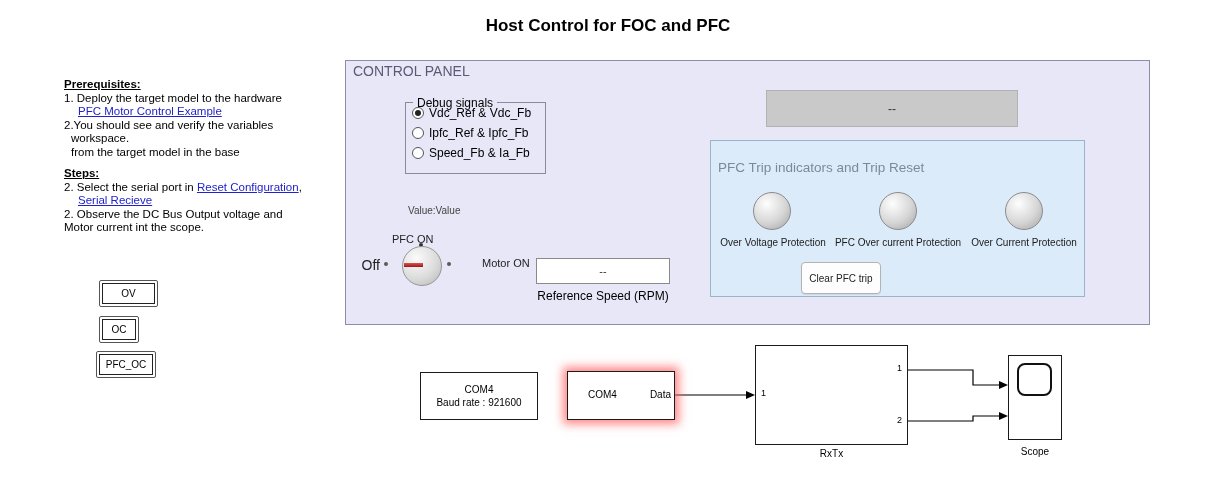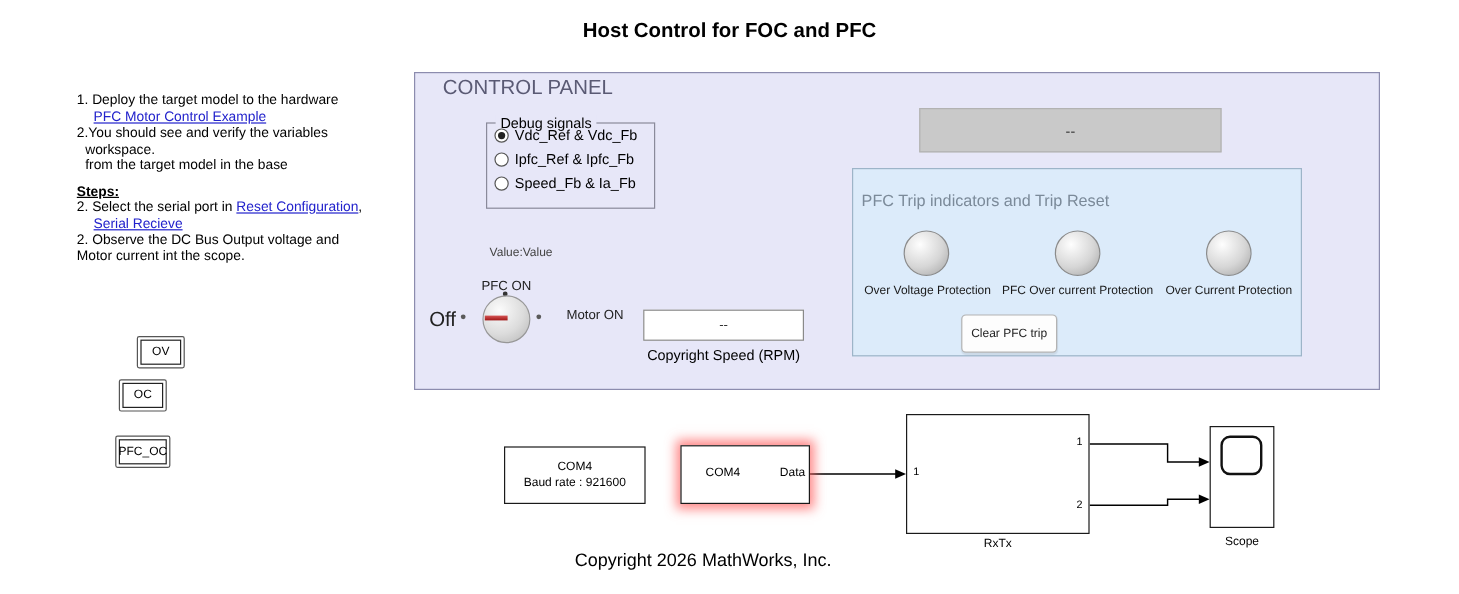--- a/index.html
+++ b/index.html
@@ -18,41 +18,41 @@
   .instructions .gap { height:8px; }
   a.link { color:#2222cc; text-decoration:underline; cursor:pointer; }
 
   
   .goto-outer { background:#fff; border:1px solid #555; border-radius:2px; padding:2px; box-sizing:border-box; }
   .goto-inner { border:1px solid #222; width:100%; height:100%; box-sizing:border-box;
                 display:flex; align-items:center; justify-content:center; font-size:10px; background:#fff; }
 
   
   .control-panel { left:345px; top:60px; width:805px; height:265px; background:#e7e7f8; border:1px solid #8c8cae; box-sizing:border-box; }
-  .cp-label { left:369px; top:63px; font-size:17px; color:#5a5a74; }
+  .cp-label { left:353px; top:63px; font-size:14px; color:#5a5a74; }
 
   .group-box { left:405px; top:102px; width:141px; height:72px; border:1px solid #8a8a9a; box-sizing:border-box; }
   .group-legend { left:413px; top:96px; background:#e7e7f8; padding:0 4px; font-size:12px; color:#000; }
   .radio-row { display:flex; align-items:center; gap:5px; position:absolute; left:412px; font-size:12px; color:#000; cursor:pointer; }
   .radio { width:12px; height:12px; border-radius:50%; border:1px solid #555; background:#fff; box-sizing:border-box; position:relative; flex:none; }
   .radio .dot { display:none; position:absolute; left:2px; top:2px; width:6px; height:6px; border-radius:50%; background:#222; }
   .radio.selected .dot { display:block; }
 
   .value-text { left:408px; top:205px; font-size:10px; color:#444; }
 
-  .knob-top-label { left:392px; top:233px; width:60px; text-align:center; font-size:11px; color:#222; }
+  .knob-top-label { left:392px; top:233px; width:60px; text-align:left; font-size:11px; color:#222; }
   .knob { left:402px; top:246px; width:40px; height:40px; border-radius:50%;
           background:radial-gradient(circle at 35% 30%, #fbfbfb, #dcdcdc 55%, #b5b5b5); border:1px solid #979797; box-sizing:border-box; cursor:pointer; }
   .knob-needle { left:404px; top:263px; width:19px; height:4px; background:linear-gradient(#d65555,#a01616); }
   .tick { width:4px; height:4px; border-radius:50%; background:#5a5a5a; }
   .tick-top { left:419px; top:243px; background:#333; }
   .tick-left { left:384px; top:262px; }
   .tick-right { left:447px; top:262px; }
-  .knob-left-label { left:350px; top:257px; width:30px; text-align:right; font-size:17px; color:#222; }
-  .knob-right-label { left:445px; top:257px; font-size:11px; color:#222;padding-left:27px; }
+  .knob-left-label { left:350px; top:257px; width:30px; text-align:right; font-size:14px; color:#222; }
+  .knob-right-label { left:455px; top:257px; font-size:11px; color:#222;padding-left:27px; }
 
   .display-box { left:766px; top:90px; width:252px; height:37px; background:#c9c9c9; border:1px solid #b2b2b2; box-sizing:border-box;
                  display:flex; align-items:center; justify-content:center; font-size:12px; color:#333; }
 
   .trip-panel { left:710px; top:140px; width:375px; height:157px; background:#dcebfa; border:1px solid #9db4c8; box-sizing:border-box; }
   .trip-title { left:718px; top:160px; font-size:13.5px; color:#7b8a99; }
   .lamp { width:38px; height:38px; border-radius:50%; border:1px solid #8b8b8b; box-sizing:border-box;
           background:radial-gradient(circle at 35% 30%, #fefefe, #d6d6d6 55%, #a2a2a2); }
   .lamp-label { top:237px; font-size:10px; color:#1a1a1a; text-align:center; }
   .clear-btn { left:801px; top:262px; width:78px; height:30px; background:#fdfdfd; border:1px solid #b3b3b3; border-radius:4px;
@@ -81,42 +81,43 @@
   svg.wires { left:0; top:0; width:1216px; height:495px; pointer-events:none; }
 </style>
 </head>
 <body>
 
 <div class="canvas">
 
   <div class="abs title">Host Control for FOC and PFC</div>
 
   <div class="abs instructions">
+    <div class="h">Prerequisites:</div>
     <div>1. Deploy the target model to the hardware</div>
     <div class="ind1"><a class="link">PFC Motor Control Example</a></div>
     <div>2.You should see and verify the variables</div>
     <div class="ind2">workspace.</div>
     <div class="ind2">from the target model in the base</div>
     <div class="gap"></div>
     <div class="h">Steps:</div>
     <div>
       <span>2. Select the serial port in </span><a class="link">Reset Configuration</a><span>,</span>
     </div>
     <div class="ind1"><a class="link">Serial Recieve</a></div>
     <div>2. Observe the DC Bus Output voltage and</div>
     <div>Motor current int the scope.</div>
   </div>
 
-  <div class="abs goto-outer" style="left:114px; top:280px; width:40px; height:27px;">
+  <div class="abs goto-outer" style="left:99px; top:280px; width:59px; height:27px;">
     <div class="goto-inner">OV</div>
   </div>
   <div class="abs goto-outer" style="left:99px; top:316px; width:40px; height:27px;">
     <div class="goto-inner">OC</div>
   </div>
-  <div class="abs goto-outer" style="left:96px; top:351px; width:46px; height:27px;margin-top:12px;">
+  <div class="abs goto-outer" style="left:96px; top:351px; width:60px; height:27px;">
     <div class="goto-inner">PFC_OC</div>
   </div>
 
   <div class="abs control-panel"></div>
   <div class="abs cp-label">CONTROL PANEL</div>
 
   <div class="abs group-box"></div>
   <div class="abs group-legend">Debug signals</div>
   <div class="radio-row" style="top:106px;">
     <span class="radio selected">
@@ -150,21 +151,21 @@
   <div class="abs trip-title">PFC Trip indicators and Trip Reset</div>
   <div class="abs lamp" style="left:753px; top:192px;"></div>
   <div class="abs lamp" style="left:879px; top:192px;"></div>
   <div class="abs lamp" style="left:1005px; top:192px;"></div>
   <div class="abs lamp-label" style="left:712px; width:122px;">Over Voltage Protection</div>
   <div class="abs lamp-label" style="left:831px; width:134px;">PFC Over current Protection</div>
   <div class="abs lamp-label" style="left:961px; width:126px;">Over Current Protection</div>
   <div class="abs clear-btn">Clear PFC trip</div>
 
   <div class="abs ref-edit">--</div>
-  <div class="abs ref-label">Copyright Speed (RPM)</div>
+  <div class="abs ref-label">Reference Speed (RPM)</div>
 
   <svg class="abs wires" viewBox="0 0 1216 495" xmlns="http://www.w3.org/2000/svg">
     <g stroke="#000" fill="none" stroke-width="1.2">
       <path d="M675,395 L747,395"></path>
     </g>
     <polygon points="755,395 746,391 746,399" fill="#000"></polygon>
     <g stroke="#000" fill="none" stroke-width="1.2">
       <path d="M908,370 L973,370 L973,385 L1000,385"></path>
     </g>
     <polygon points="1008,385 999,381 999,389" fill="#000"></polygon>
@@ -186,15 +187,14 @@
   <div class="abs sl-block rxtx"></div>
   <div class="abs rxtx-in">1</div>
   <div class="abs rxtx-out1">1</div>
   <div class="abs rxtx-out2">2</div>
   <div class="abs rxtx-label">RxTx</div>
 
   <div class="abs sl-block scope"></div>
   <div class="abs scope-screen"></div>
   <div class="abs scope-label">Scope</div>
 
-  <div class="abs copyright">Copyright 2026 MathWorks, Inc.</div>
 
 </div>
 
 </body></html>

